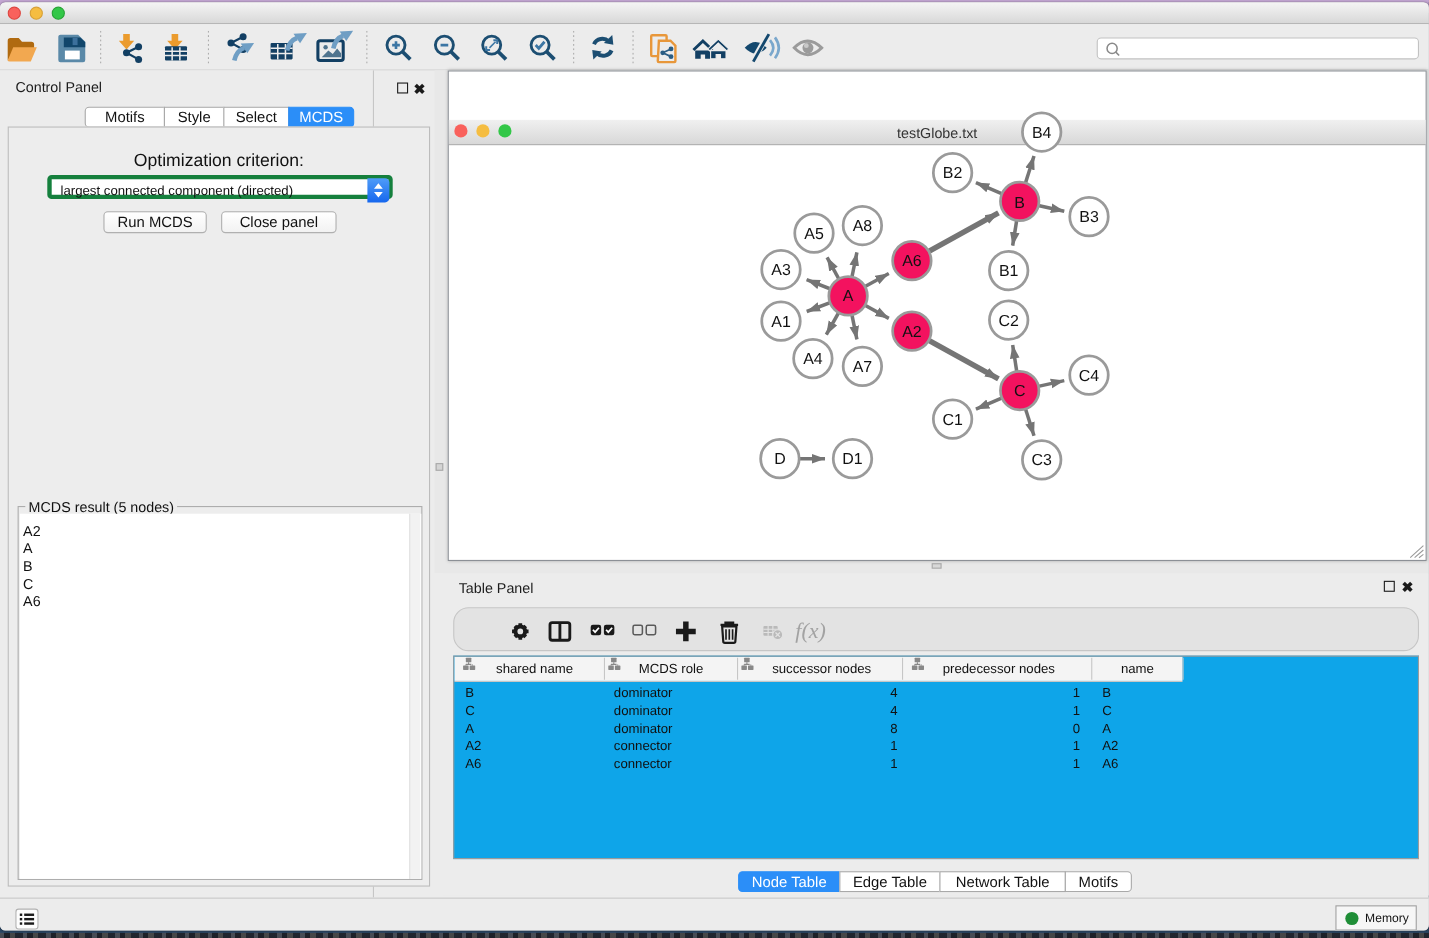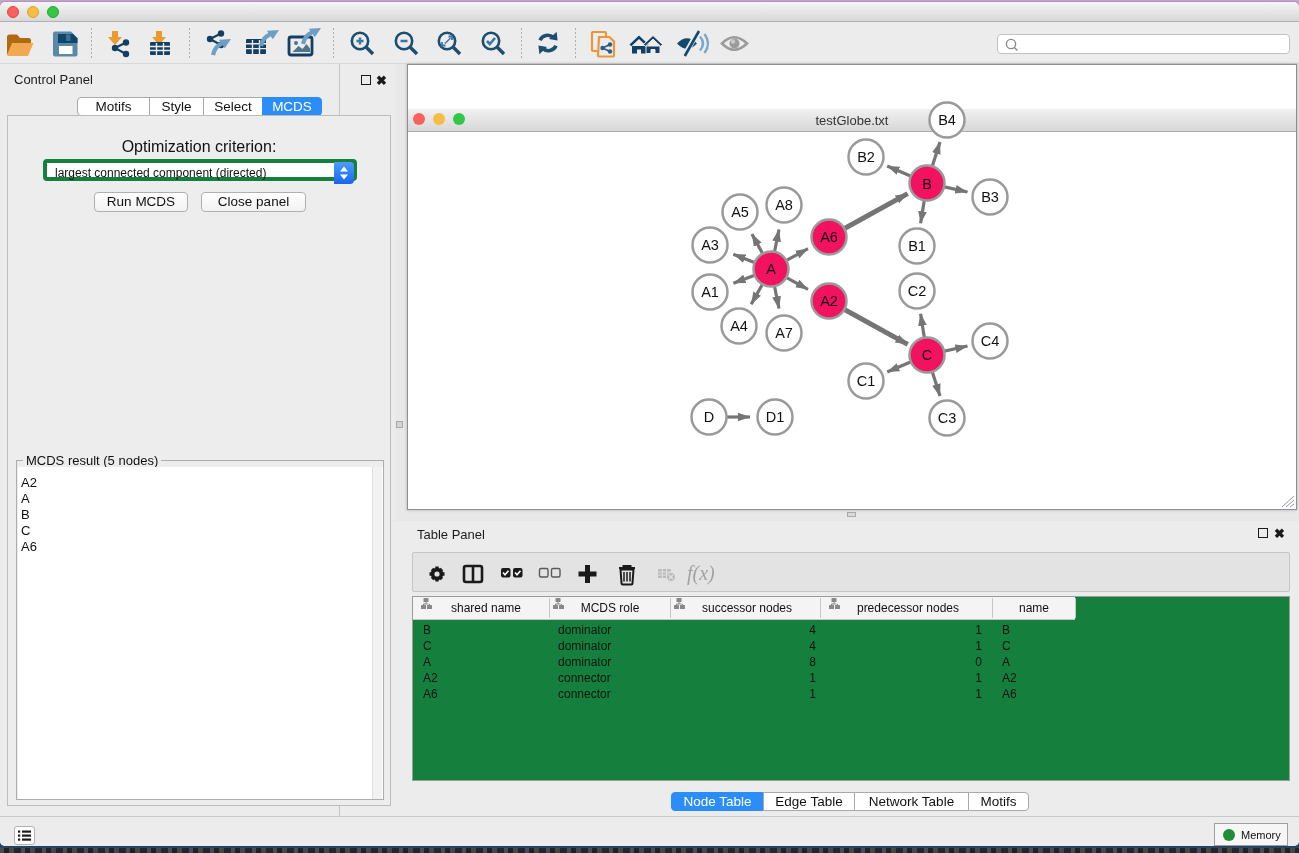--- a/index.html
+++ b/index.html
@@ -71,22 +71,22 @@
 #nettitle .tl { top:4px; }
 #nettitle .tl1 { left:5px; background:#f9615c; }
 #nettitle .tl2 { left:25px; background:#f5bd41; }
 #nettitle .tl3 { left:45px; background:#33c748; }
 #nettitle .wtitle { position:absolute; top:4px; width:100%; text-align:center; font-size:13px; color:#333; }
 #graph { position:absolute; left:0; top:23px; width:888px; height:404px; }
 
 #tablepanel { position:absolute; left:402px; top:457px; width:897px; height:293px; background:#ececec; }
 #tp-hdr { position:absolute; left:15px; top:6px; font-size:13px; color:#1c1c1c; }
 #tp-toolbar { position:absolute; left:10px; top:31px; width:878px; height:40px;
-  background:#e3e3e3; border:1px solid #c6c6c6; border-radius:2px; }
-#tp-table { position:absolute; left:10px; top:75px; width:878px; height:185px; background:#15803d;
+  background:#e3e3e3; border:1px solid #c6c6c6; border-radius:14px;padding-left:36px; }
+#tp-table { position:absolute; left:10px; top:75px; width:878px; height:185px; background:#0ea5e9;
   border:1px solid #9b9b9b; }
 
 .bt-tabs { position:absolute; left:0; top:271px; height:19px; }
 
 #statusbar { position:absolute; left:0; top:814px; width:1299px; height:30px;
   background:#ececec; border-top:1px solid #c9c9c9; }
 #listbtn { position:absolute; left:14px; top:9px; width:21px; height:19px; background:#fdfdfd;
   border:1px solid #b2b2b2; border-radius:3px; }
 #membtn { position:absolute; left:1214px; top:6px; width:74px; height:23px; background:#f6f6f6;
   border:1px solid #9f9f9f; font-size:11px; color:#111; }

